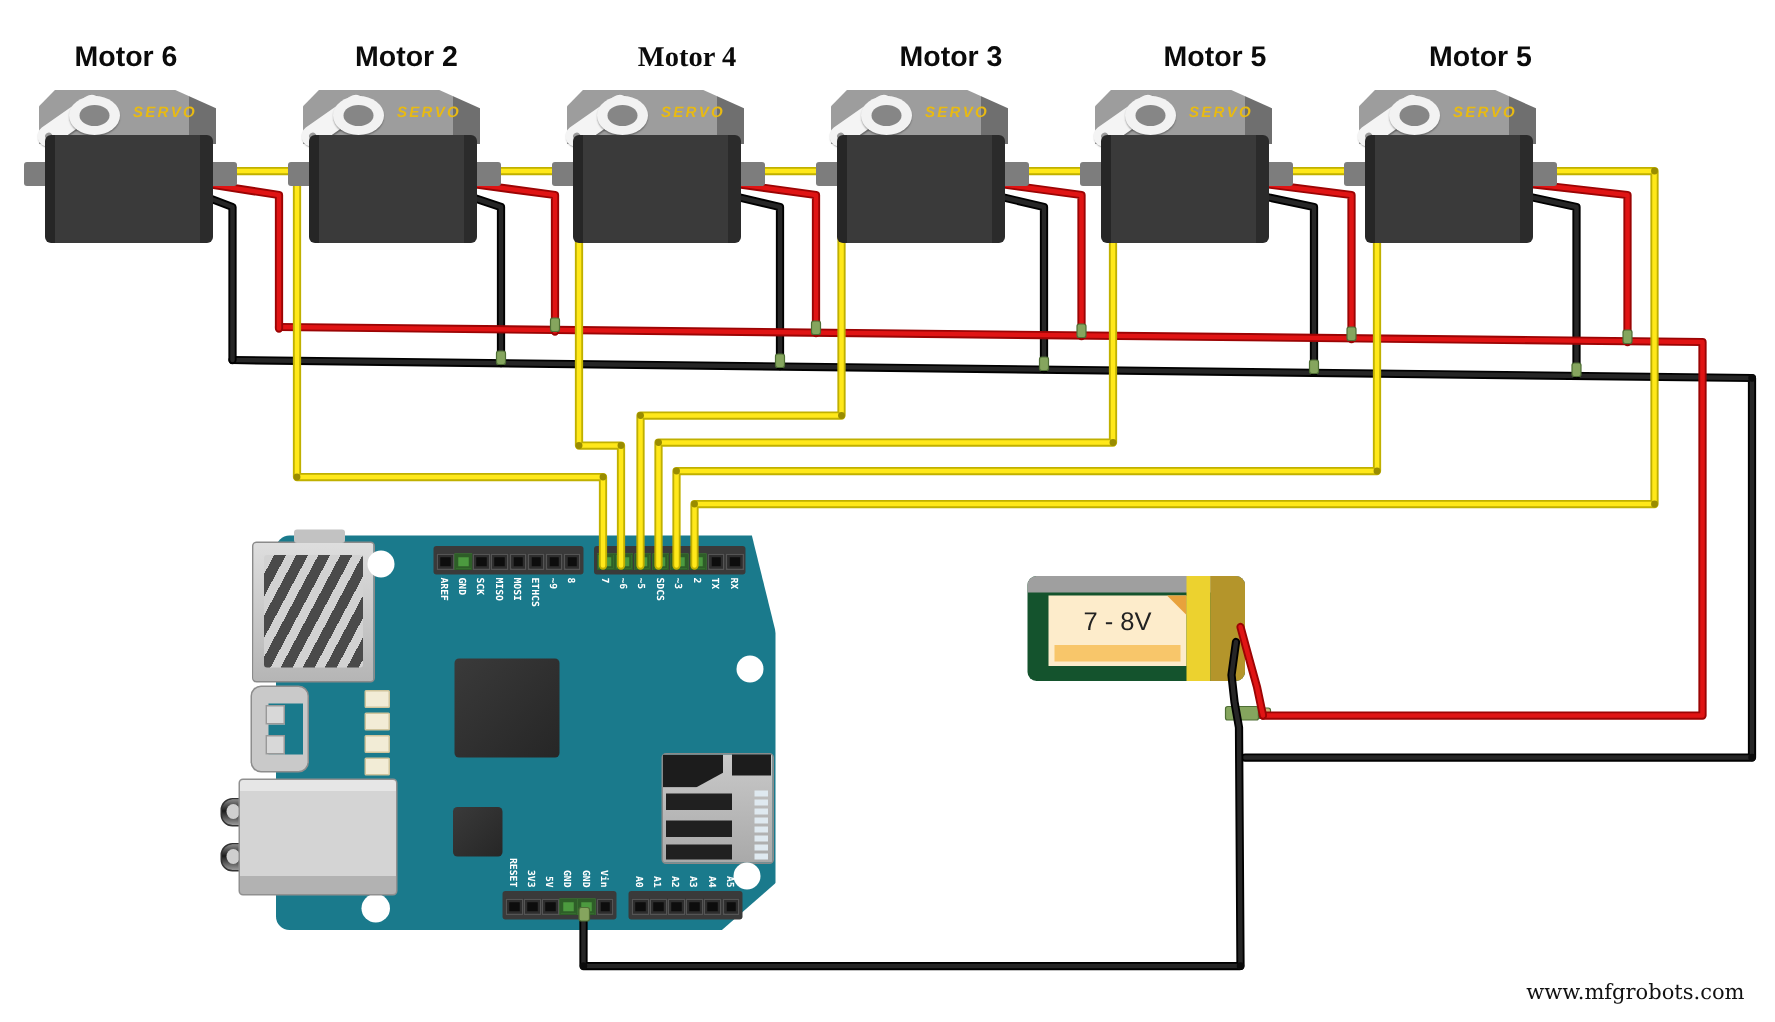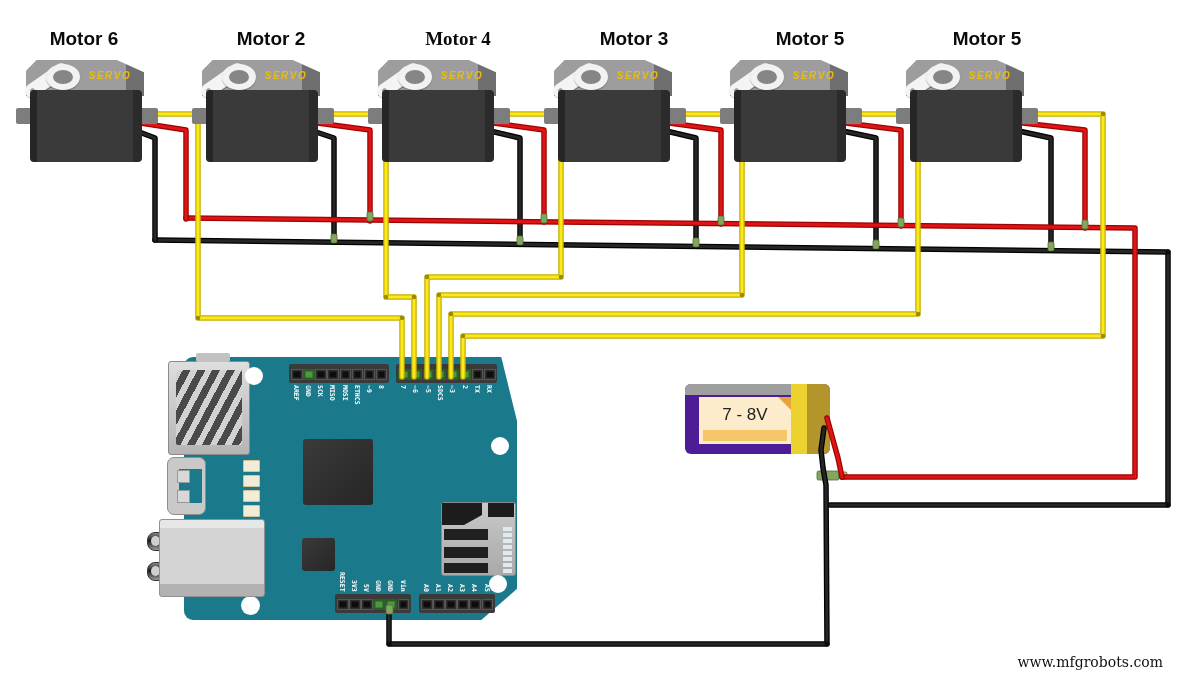--- a/index.html
+++ b/index.html
@@ -70,21 +70,21 @@
   .tab-l{left:-2px;width:16px}.tab-r{left:122px;width:18px}
   .arm{position:absolute;left:0px;top:42px;width:50px;height:14px;border-radius:8px;
        background:#f4f4f4;box-shadow:0 1px 1px rgba(0,0,0,.35);
        transform:rotate(-35deg);transform-origin:90% 50%;}
   .arm-hole{position:absolute;left:5px;top:4.5px;width:5px;height:5px;border-radius:50%;background:#9a9a9a;}
   .shaft{position:absolute;left:28px;top:44px;width:34px;height:26px;border-radius:50%;
          background:#f2f2f2;box-shadow:0 1px 1px rgba(0,0,0,.3);}
   .shaft-inner{position:absolute;left:7px;top:6px;width:20px;height:14px;border-radius:50%;background:#868686;}
   
   #battery{position:absolute;left:685px;top:384px;width:145px;height:70px;z-index:2;
-           background:#4c1d95;border-radius:6px;}
+           background:#14532d;border-radius:6px;}
   #bat-top{position:absolute;left:0;top:0;width:100%;height:11px;background:#9f9f9f;border-radius:6px 6px 0 0;}
   #bat-card{position:absolute;left:14px;top:13px;width:92px;height:47px;background:#fdeccb;}
   #bat-text{position:absolute;left:0;top:8px;width:100%;text-align:center;
             font:17px "Liberation Sans",sans-serif;color:#222;}
   #bat-fold{position:absolute;right:0;top:0;width:0;height:0;
             border-left:13px solid transparent;border-top:13px solid #e8a23c;}
   #bat-strip{position:absolute;left:4px;right:4px;bottom:3px;height:11px;background:#f8c66a;}
   #band-light{position:absolute;left:106px;top:0;width:16px;height:70px;background:#ecd22f;}
   #band-dark{position:absolute;left:122px;top:0;width:23px;height:70px;background:#b4952b;border-radius:0 6px 6px 0;}
   

